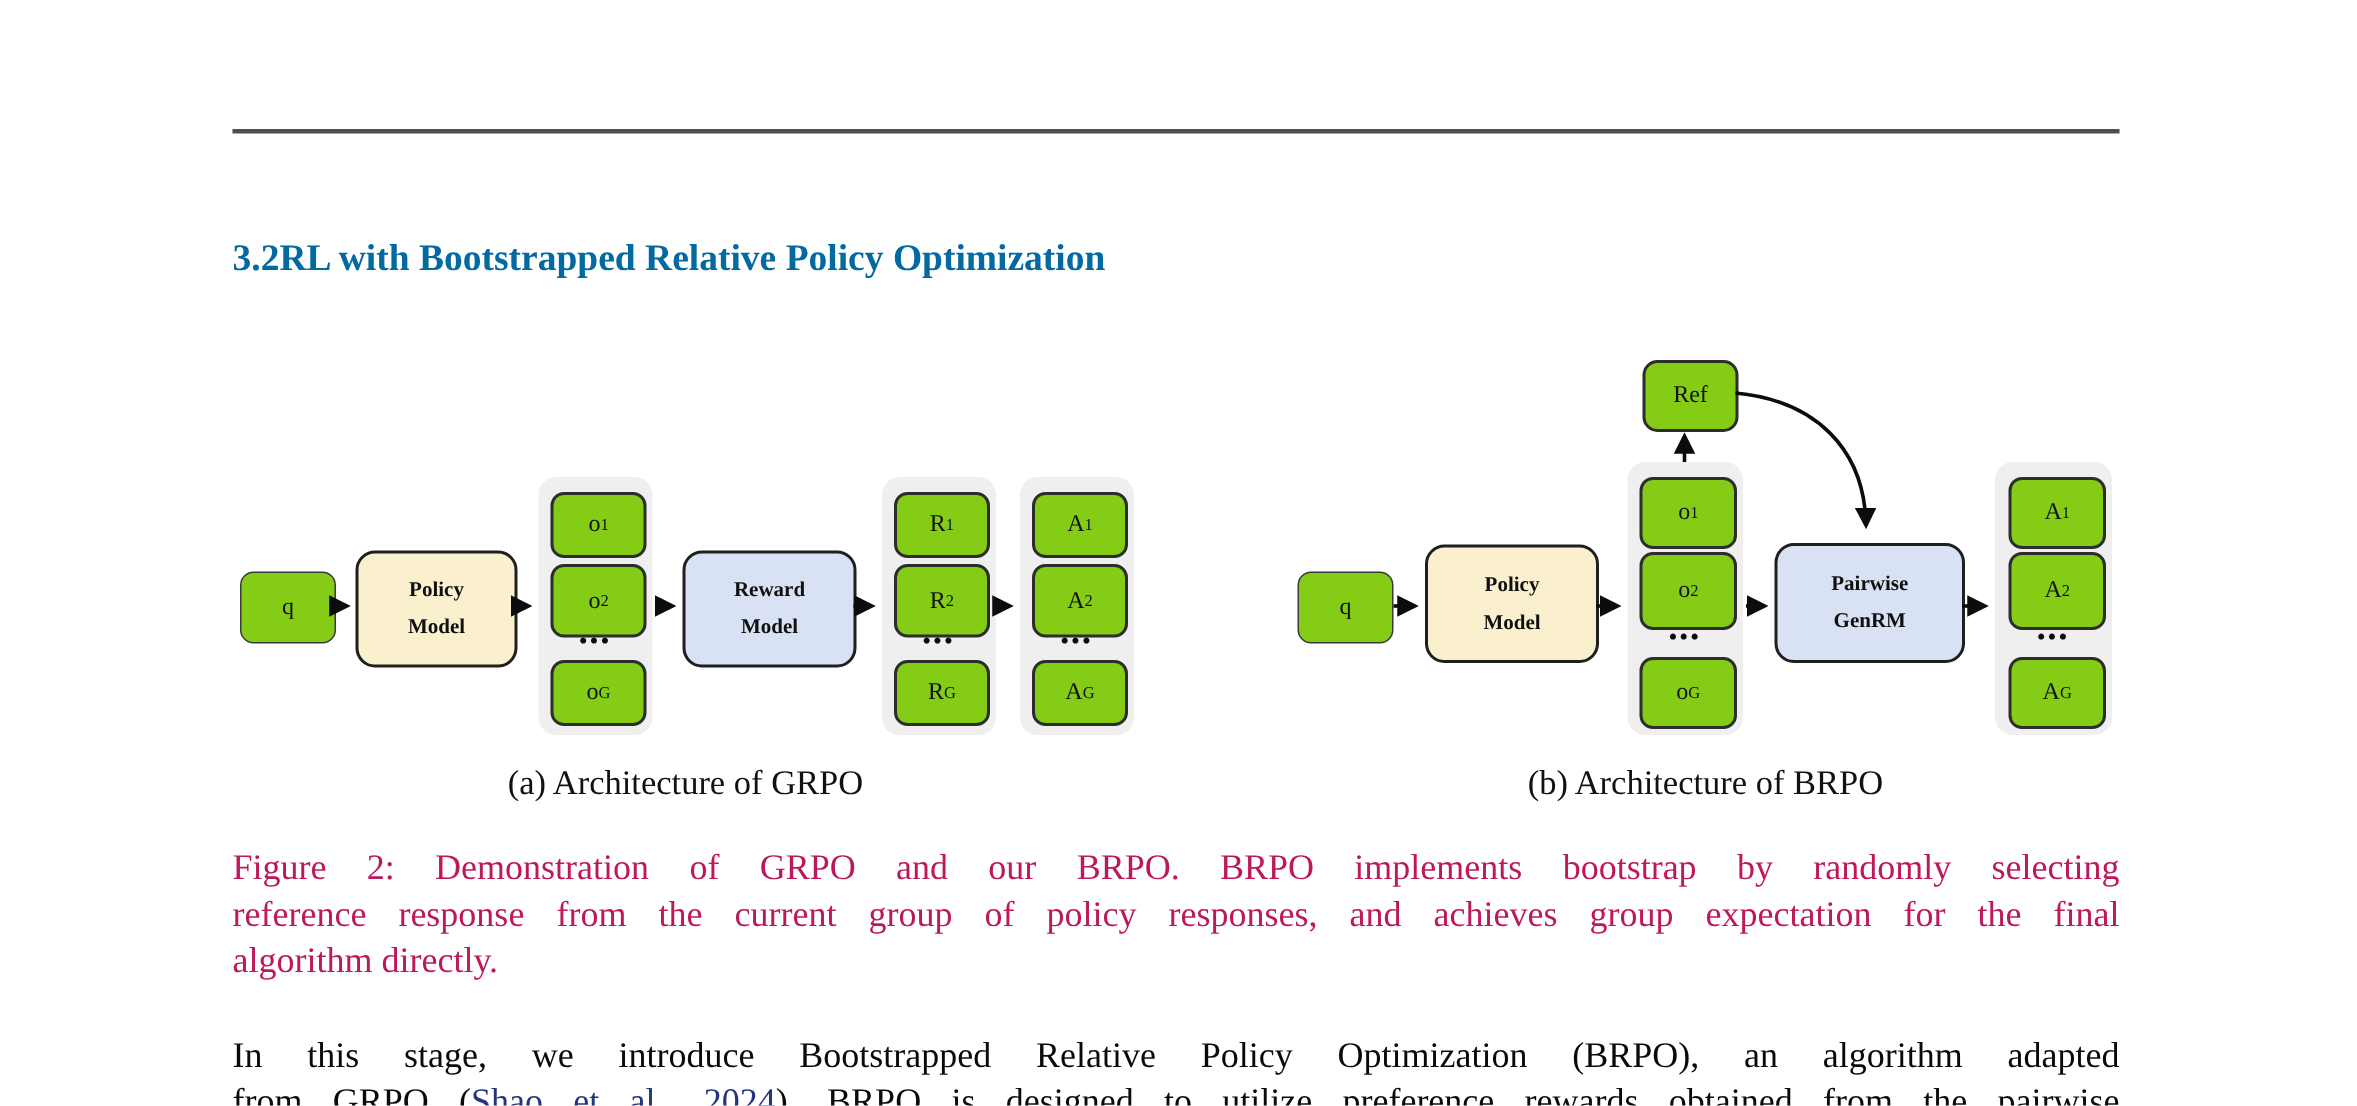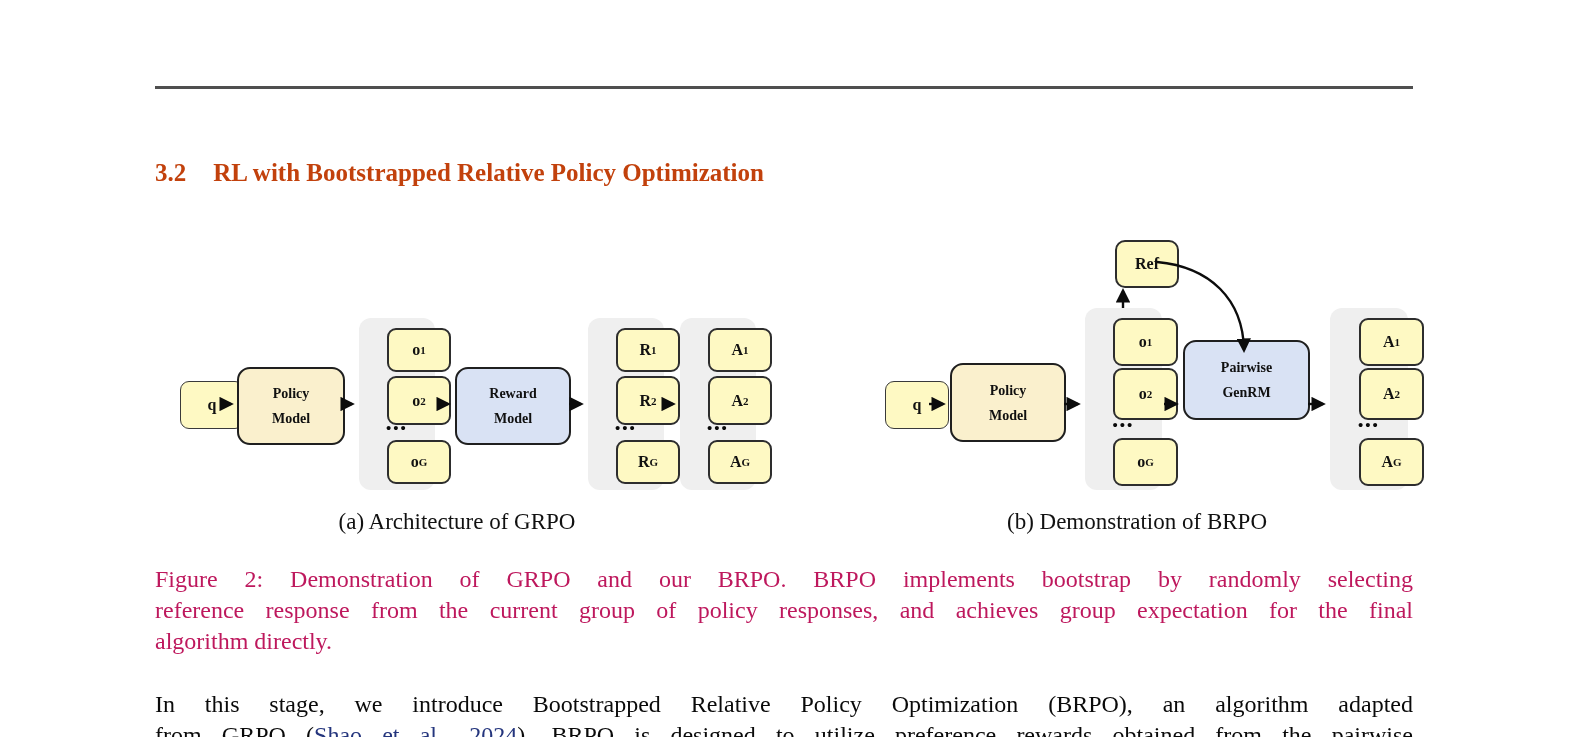--- a/index.html
+++ b/index.html
@@ -15,38 +15,38 @@
 
   
   .top-rule {
     left: 155px; top: 86px; width: 1258px; height: 3px;
     background: #4f4f4f;
   }
 
   
   .heading {
     left: 155px; top: 158px; width: 1258px;
-    display: flex; gap: 27px;
+    display: flex; 
     font-weight: bold; font-size: 25px; line-height: 30px;
-    color: #c2410c;
+    color: #0369a1;
   }
 
   
   .panel {
     position: absolute;
     background: #efefef;
     border-radius: 12px;
   }
   .wbox {
     position: absolute;
-    background: #fef9c3;
+    background: #84cc16;
     border: 2px solid #2d2d2d;
     border-radius: 9px;
     display: flex; align-items: center; justify-content: center;
-    font-weight: bold; font-size: 16px; color: #111; margin-left: 20px;
+    font-weight: normal; font-size: 16px; color: #111;
   }
   .wbox sub { font-size: 11px; line-height: 0; }
   .modelbox {
     position: absolute;
     border: 2px solid #1f1f1f;
     border-radius: 13px;
     display: flex; flex-direction: column;
     align-items: center; justify-content: center;
     font-weight: bold; font-size: 14px; line-height: 25px; color: #101010;
     text-align: center;
@@ -179,21 +179,21 @@
     <span>o</span>
       <sub>2</sub>
   </div>
   <div class="dots" style="top:110px;">•••</div>
   <div class="wbox" style="left:8px; top:130px; width:61px; height:44px;">
     <span>o</span>
       <sub>G</sub>
   </div>
 </div>
 
-<div class="modelbox fill-rm" style="left:1183px; top:340px; width:123px; height:76px;">
+<div class="modelbox fill-rm" style="left:1183px; top:362px; width:123px; height:76px;">
   <span>Pairwise</span>
   <span>GenRM</span>
 </div>
 
 <div class="panel" style="left:1330px; top:308px; width:78px; height:182px;">
   <div class="wbox" style="left:9px; top:10px; width:61px; height:44px;">
     <span>A</span>
       <sub>1</sub>
   </div>
   <div class="wbox" style="left:9px; top:60px; width:61px; height:48px;">
@@ -222,21 +222,21 @@
     <line x1="929" y1="404" x2="943" y2="404" marker-end="url(#ah)"></line>
     <line x1="1064" y1="404" x2="1078" y2="404" marker-end="url(#ah)"></line>
     <line x1="1164" y1="404" x2="1176" y2="404" marker-end="url(#ah)"></line>
     <line x1="1308" y1="404" x2="1323" y2="404" marker-end="url(#ah)"></line>
     <line x1="1123" y1="308" x2="1123" y2="291" marker-end="url(#ah)"></line>
     <path d="M 1157 262 C 1210 267, 1243 299, 1244 350" marker-end="url(#ah)"></path>
   </g>
 </svg>
 
 <div class="subcap" style="left:247px;">(a) Architecture of GRPO</div>
-<div class="subcap" style="left:927px;">(b) Demonstration of BRPO</div>
+<div class="subcap" style="left:927px;">(b) Architecture of BRPO</div>
 
 <div class="abs figcap">
   <div class="jline">Figure 2: Demonstration of GRPO and our BRPO. BRPO implements bootstrap by randomly selecting</div>
   <div class="jline">reference response from the current group of policy responses, and achieves group expectation for the final</div>
   <div class="lline">algorithm directly.</div>
 </div>
 
 <div class="abs bodytext">
   <div class="jline">In this stage, we introduce Bootstrapped Relative Policy Optimization (BRPO), an algorithm adapted</div>
   <div class="jline"><span>from GRPO (</span><a class="cite">Shao et al., 2024</a><span>). BRPO is designed to utilize preference rewards obtained from the pairwise</span></div>

